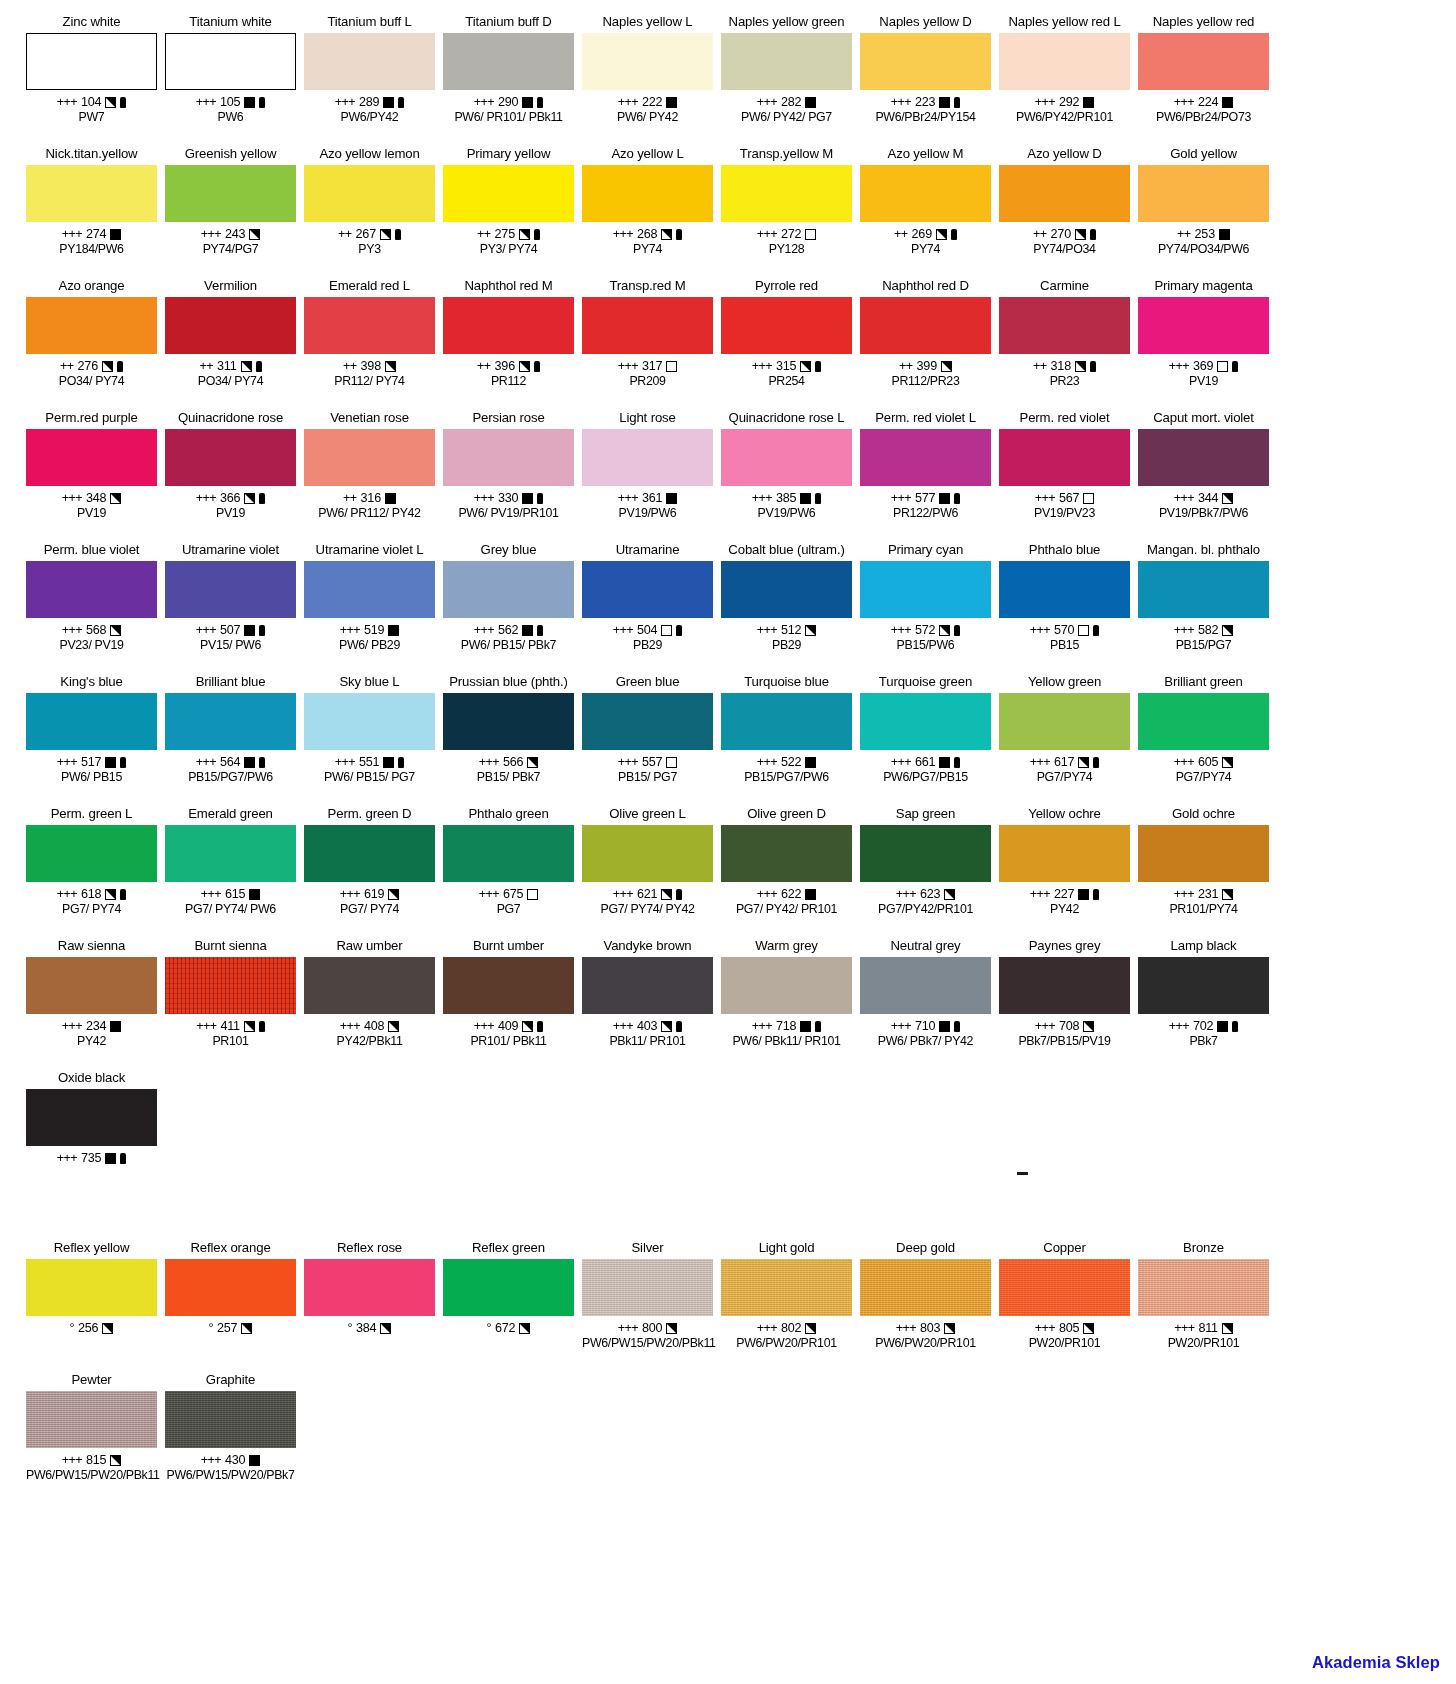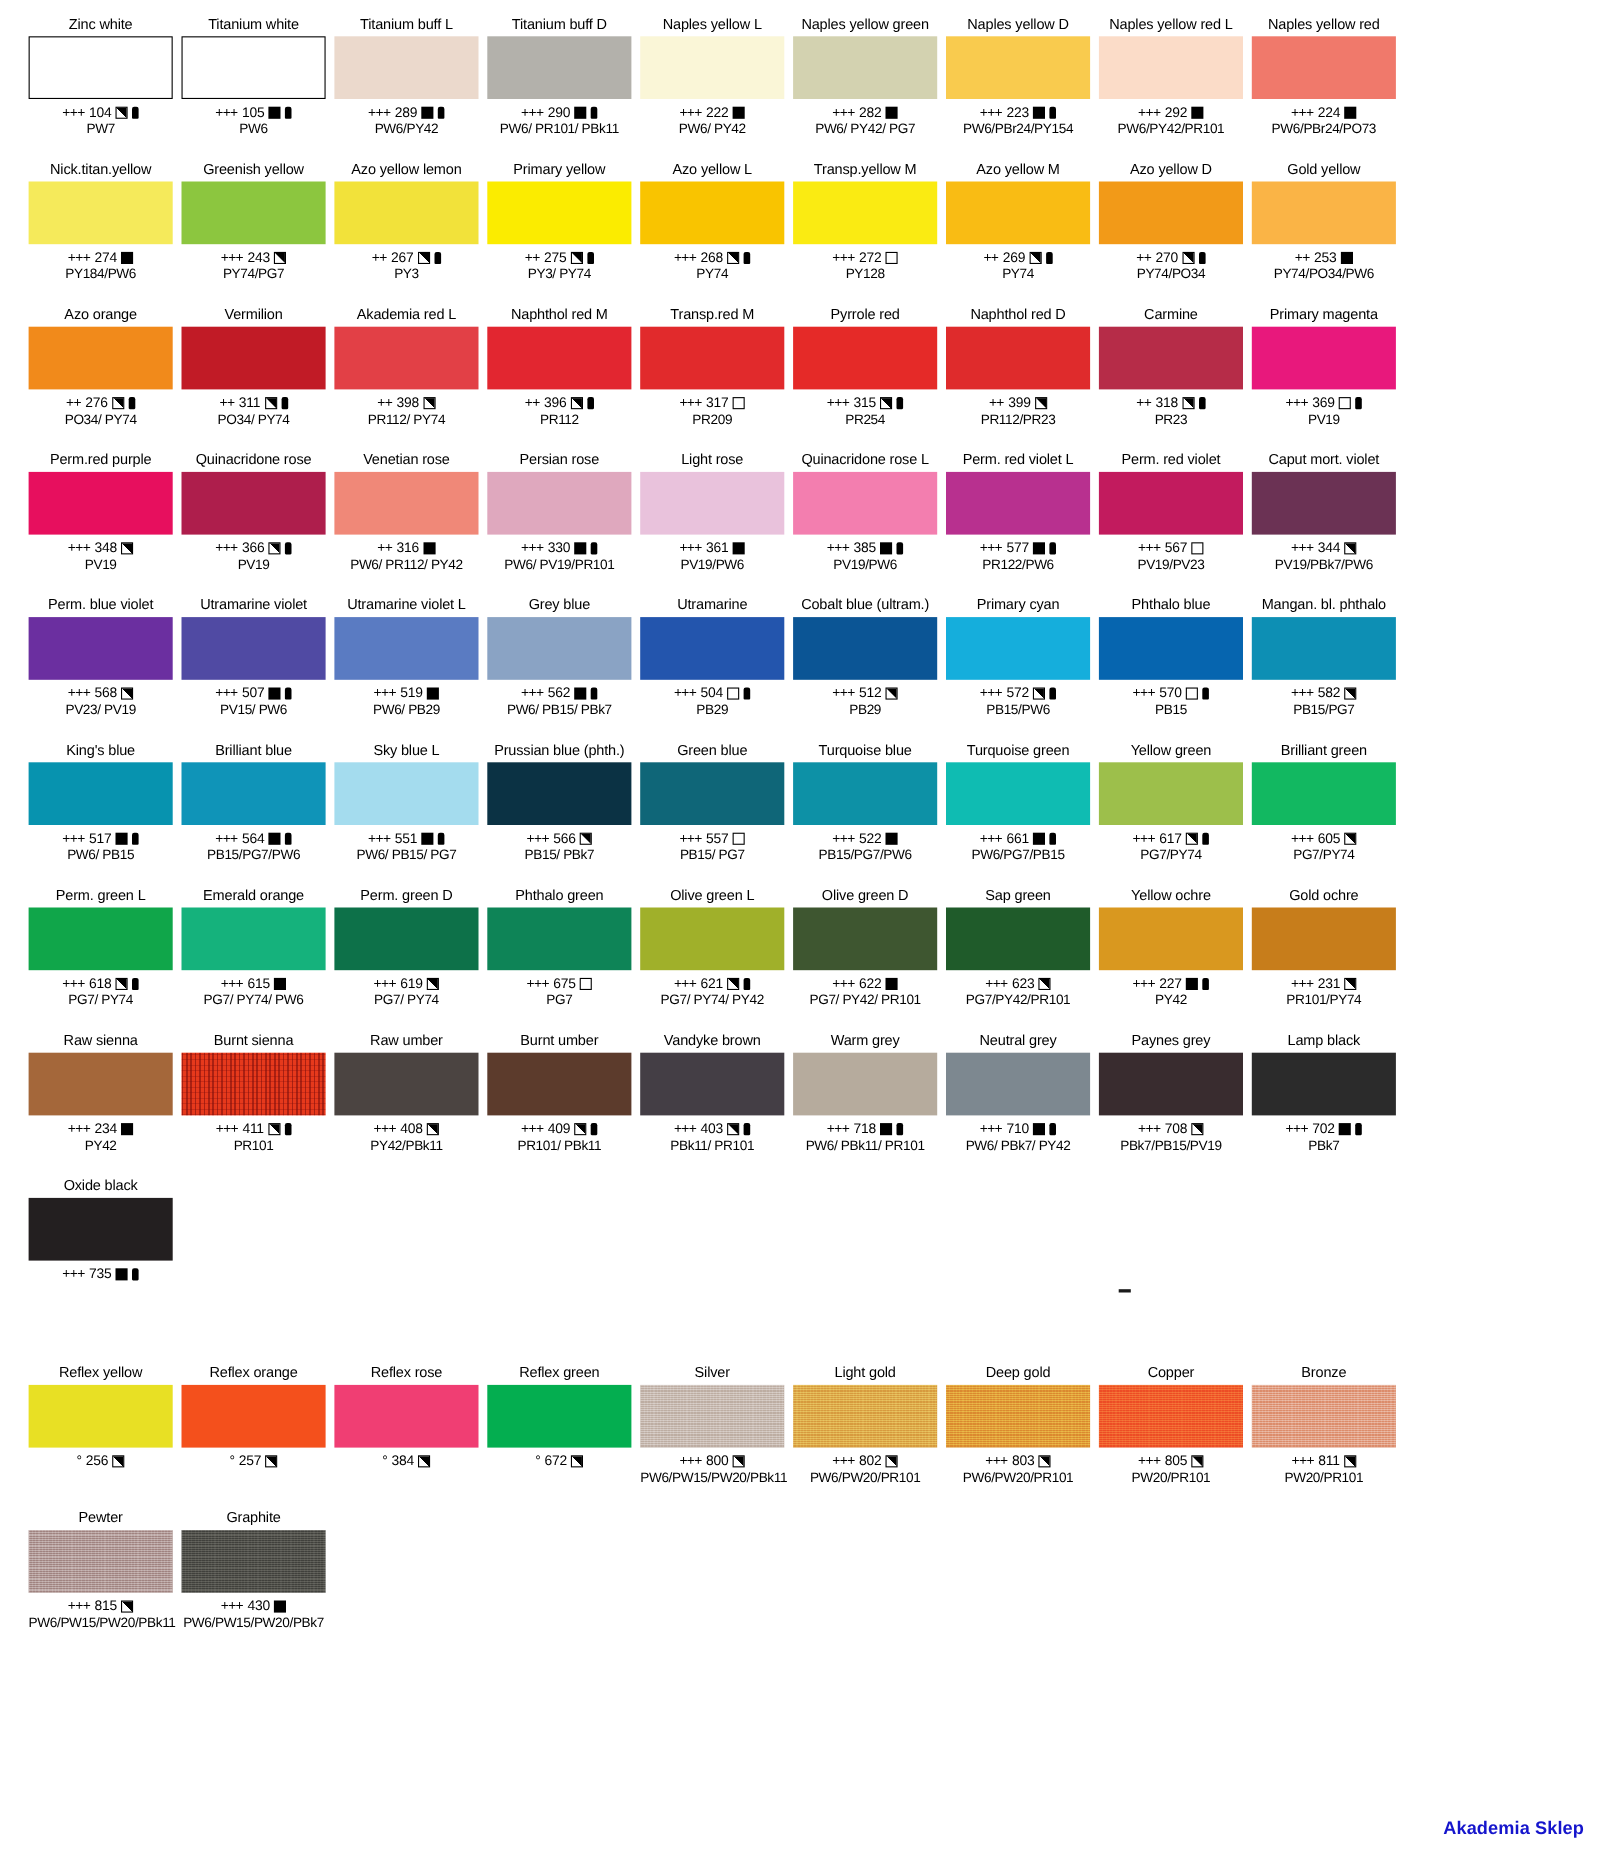--- a/index.html
+++ b/index.html
@@ -333,21 +333,21 @@
           <div class="sw-chip" style="background: rgb(193, 27, 38);"></div>
           <div class="sw-meta">
             <span class="lf">++</span>
             <span class="num">311</span>
             <span class="icn icn-half"></span>
             <span class="icn icn-tube"></span>
           </div>
           <div class="sw-code">PO34/ PY74</div>
         </div>
         <div class="swatch-cell">
-          <div class="sw-name">Akademia red L</div>
+          <div class="sw-name">Emerald red L</div>
           <div class="sw-chip" style="background: rgb(226, 64, 70);"></div>
           <div class="sw-meta">
             <span class="lf">++</span>
             <span class="num">398</span>
             <span class="icn icn-half"></span>
           </div>
           <div class="sw-code">PR112/ PY74</div>
         </div>
         <div class="swatch-cell">
           <div class="sw-name">Naphthol red M</div>
@@ -710,21 +710,21 @@
           <div class="sw-chip" style="background: rgb(16, 166, 74);"></div>
           <div class="sw-meta">
             <span class="lf">+++</span>
             <span class="num">618</span>
             <span class="icn icn-half"></span>
             <span class="icn icn-tube"></span>
           </div>
           <div class="sw-code">PG7/ PY74</div>
         </div>
         <div class="swatch-cell">
-          <div class="sw-name">Emerald orange</div>
+          <div class="sw-name">Emerald green</div>
           <div class="sw-chip" style="background: rgb(21, 178, 124);"></div>
           <div class="sw-meta">
             <span class="lf">+++</span>
             <span class="num">615</span>
             <span class="icn icn-full"></span>
           </div>
           <div class="sw-code">PG7/ PY74/ PW6</div>
         </div>
         <div class="swatch-cell">
           <div class="sw-name">Perm. green D</div>

